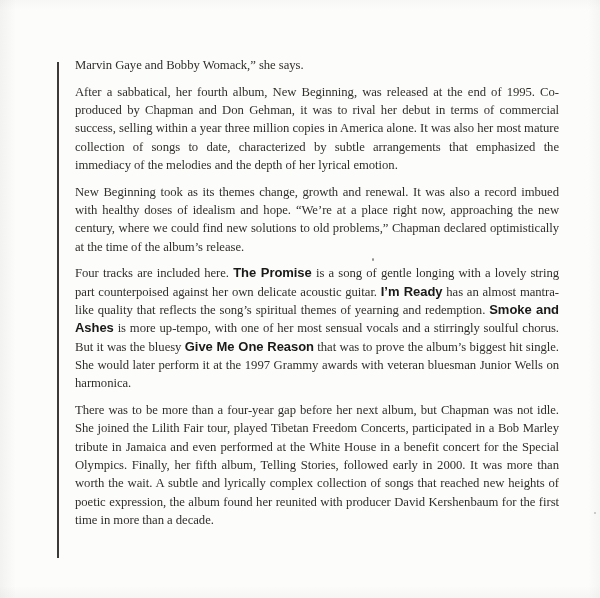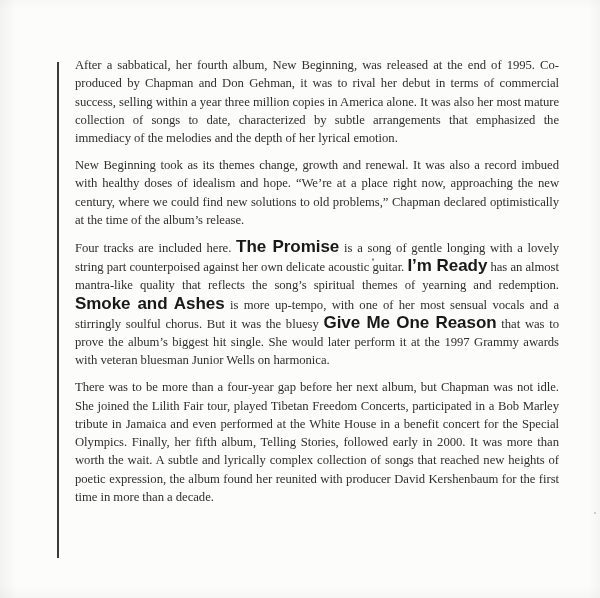--- a/index.html
+++ b/index.html
@@ -48,37 +48,38 @@
   }
   .text-col p:last-child {
     margin-bottom: 11px;
   }
   .seg-n { }
   .seg-i {
   }
   .seg-b {
     font-family: "Liberation Sans", "DejaVu Sans", sans-serif;
     font-weight: 700;
-    font-size: 17px;
+    font-size: 13px;
     color: #191918;
   }
   .speck {
     position: absolute;
     border-radius: 50%;
     background: #8f8d88;
   }
   .speck-1 { left: 372px; top: 258px; width: 2px; height: 3px; }
   .speck-2 { left: 594px; top: 512px; width: 2px; height: 2px; opacity: 0.55; }
 </style>
 </head>
 <body>
 
 <div class="page">
   <div class="left-rule"></div>
   <div class="text-col">
+      <p><span class="seg-n">Marvin Gaye and Bobby Womack,” she says.</span></p>
       <p><span class="seg-n">After a sabbatical, her fourth album, </span><span class="seg-i">New Beginning</span><span class="seg-n">, was released at the end of 1995. Co-produced by Chapman and Don Gehman, it was to rival her debut in terms of commercial success, selling within a year three million copies in America alone. It was also her most mature collection of songs to date, characterized by subtle arrangements that emphasized the immediacy of the melodies and the depth of her lyrical emotion.</span></p>
       <p><span class="seg-i">New Beginning</span><span class="seg-n"> took as its themes change, growth and renewal. It was also a record imbued with healthy doses of idealism and hope. “We’re at a place right now, approaching the new century, where we could find new solutions to old problems,” Chapman declared optimistically at the time of the album’s release.</span></p>
       <p><span class="seg-n">Four tracks are included here. </span><span class="seg-b">The Promise</span><span class="seg-n"> is a song of gentle longing with a lovely string part counterpoised against her own delicate acoustic guitar. </span><span class="seg-b">I’m Ready</span><span class="seg-n"> has an almost mantra-like quality that reflects the song’s spiritual themes of yearning and redemption. </span><span class="seg-b">Smoke and Ashes</span><span class="seg-n"> is more up-tempo, with one of her most sensual vocals and a stirringly soulful chorus. But it was the bluesy </span><span class="seg-b">Give Me One Reason</span><span class="seg-n"> that was to prove the album’s biggest hit single. She would later perform it at the 1997 Grammy awards with veteran bluesman Junior Wells on harmonica.</span></p>
       <p><span class="seg-n">There was to be more than a four-year gap before her next album, but Chapman was not idle. She joined the Lilith Fair tour, played Tibetan Freedom Concerts, participated in a Bob Marley tribute in Jamaica and even performed at the White House in a benefit concert for the Special Olympics. Finally, her fifth album, </span><span class="seg-i">Telling Stories</span><span class="seg-n">, followed early in 2000. It was more than worth the wait. A subtle and lyrically complex collection of songs that reached new heights of poetic expression, the album found her reunited with producer David Kershenbaum for the first time in more than a decade.</span></p>
     </div>
   <div class="speck speck-1"></div>
   <div class="speck speck-2"></div>
 </div>
 
 </body></html>

